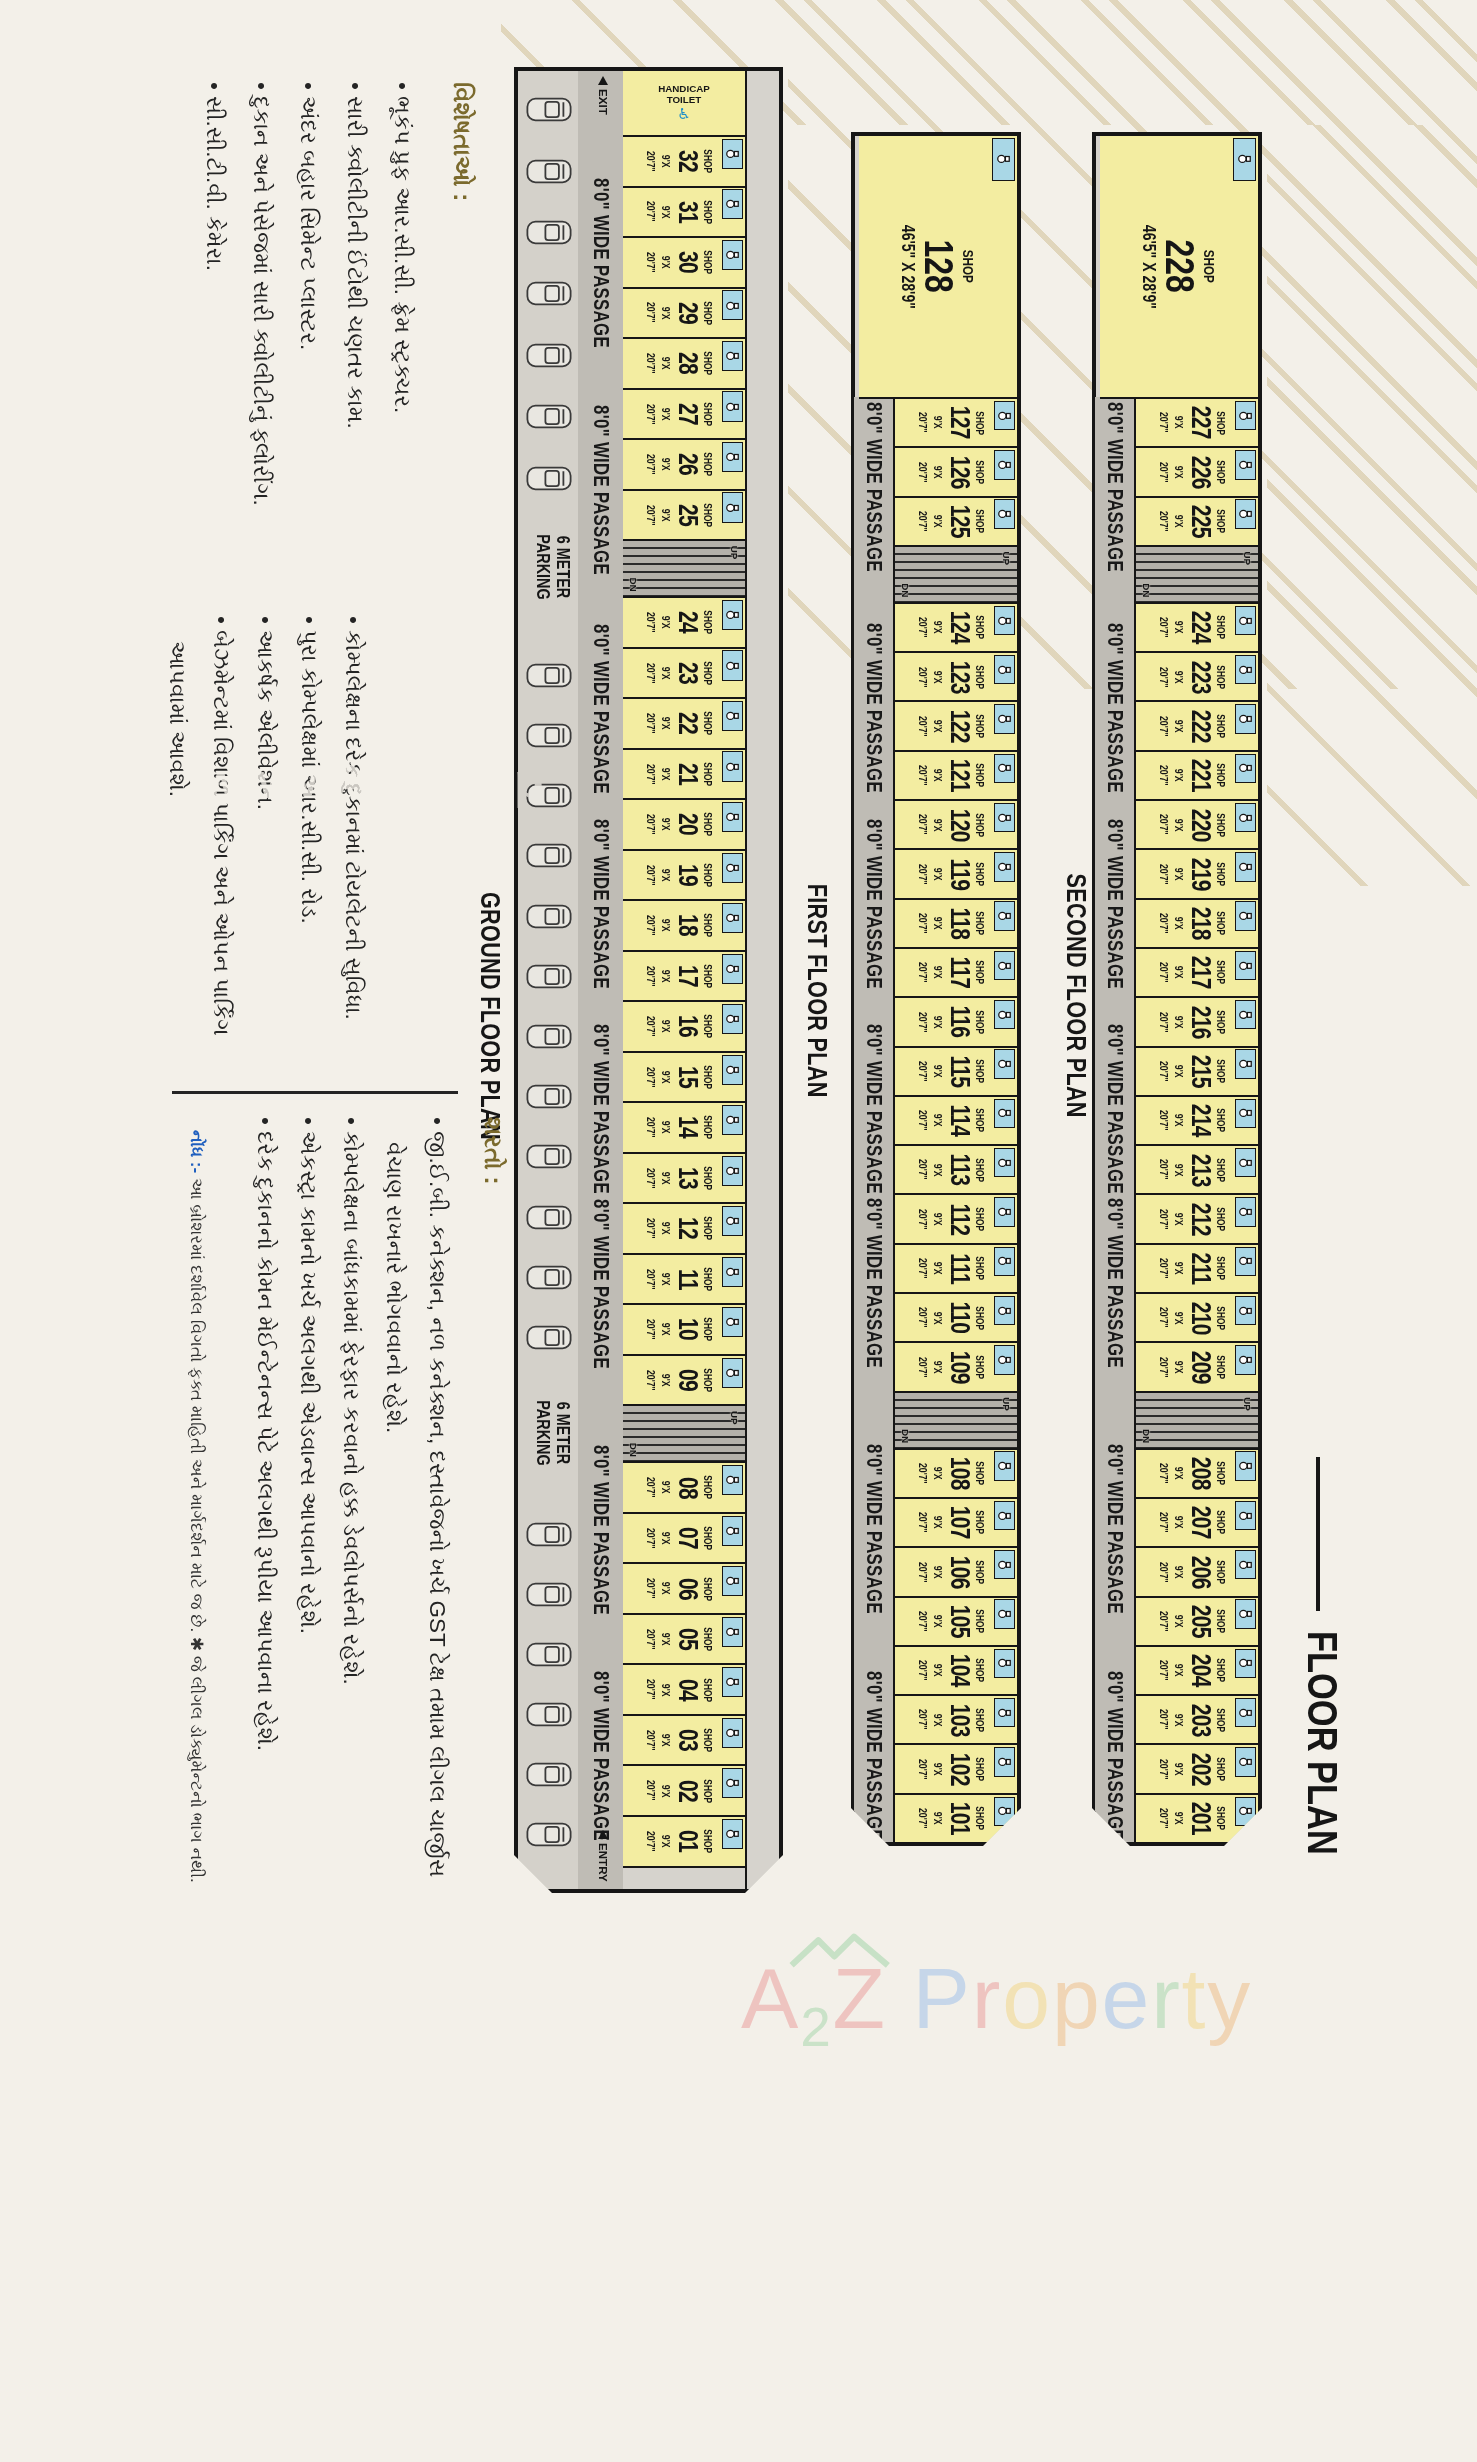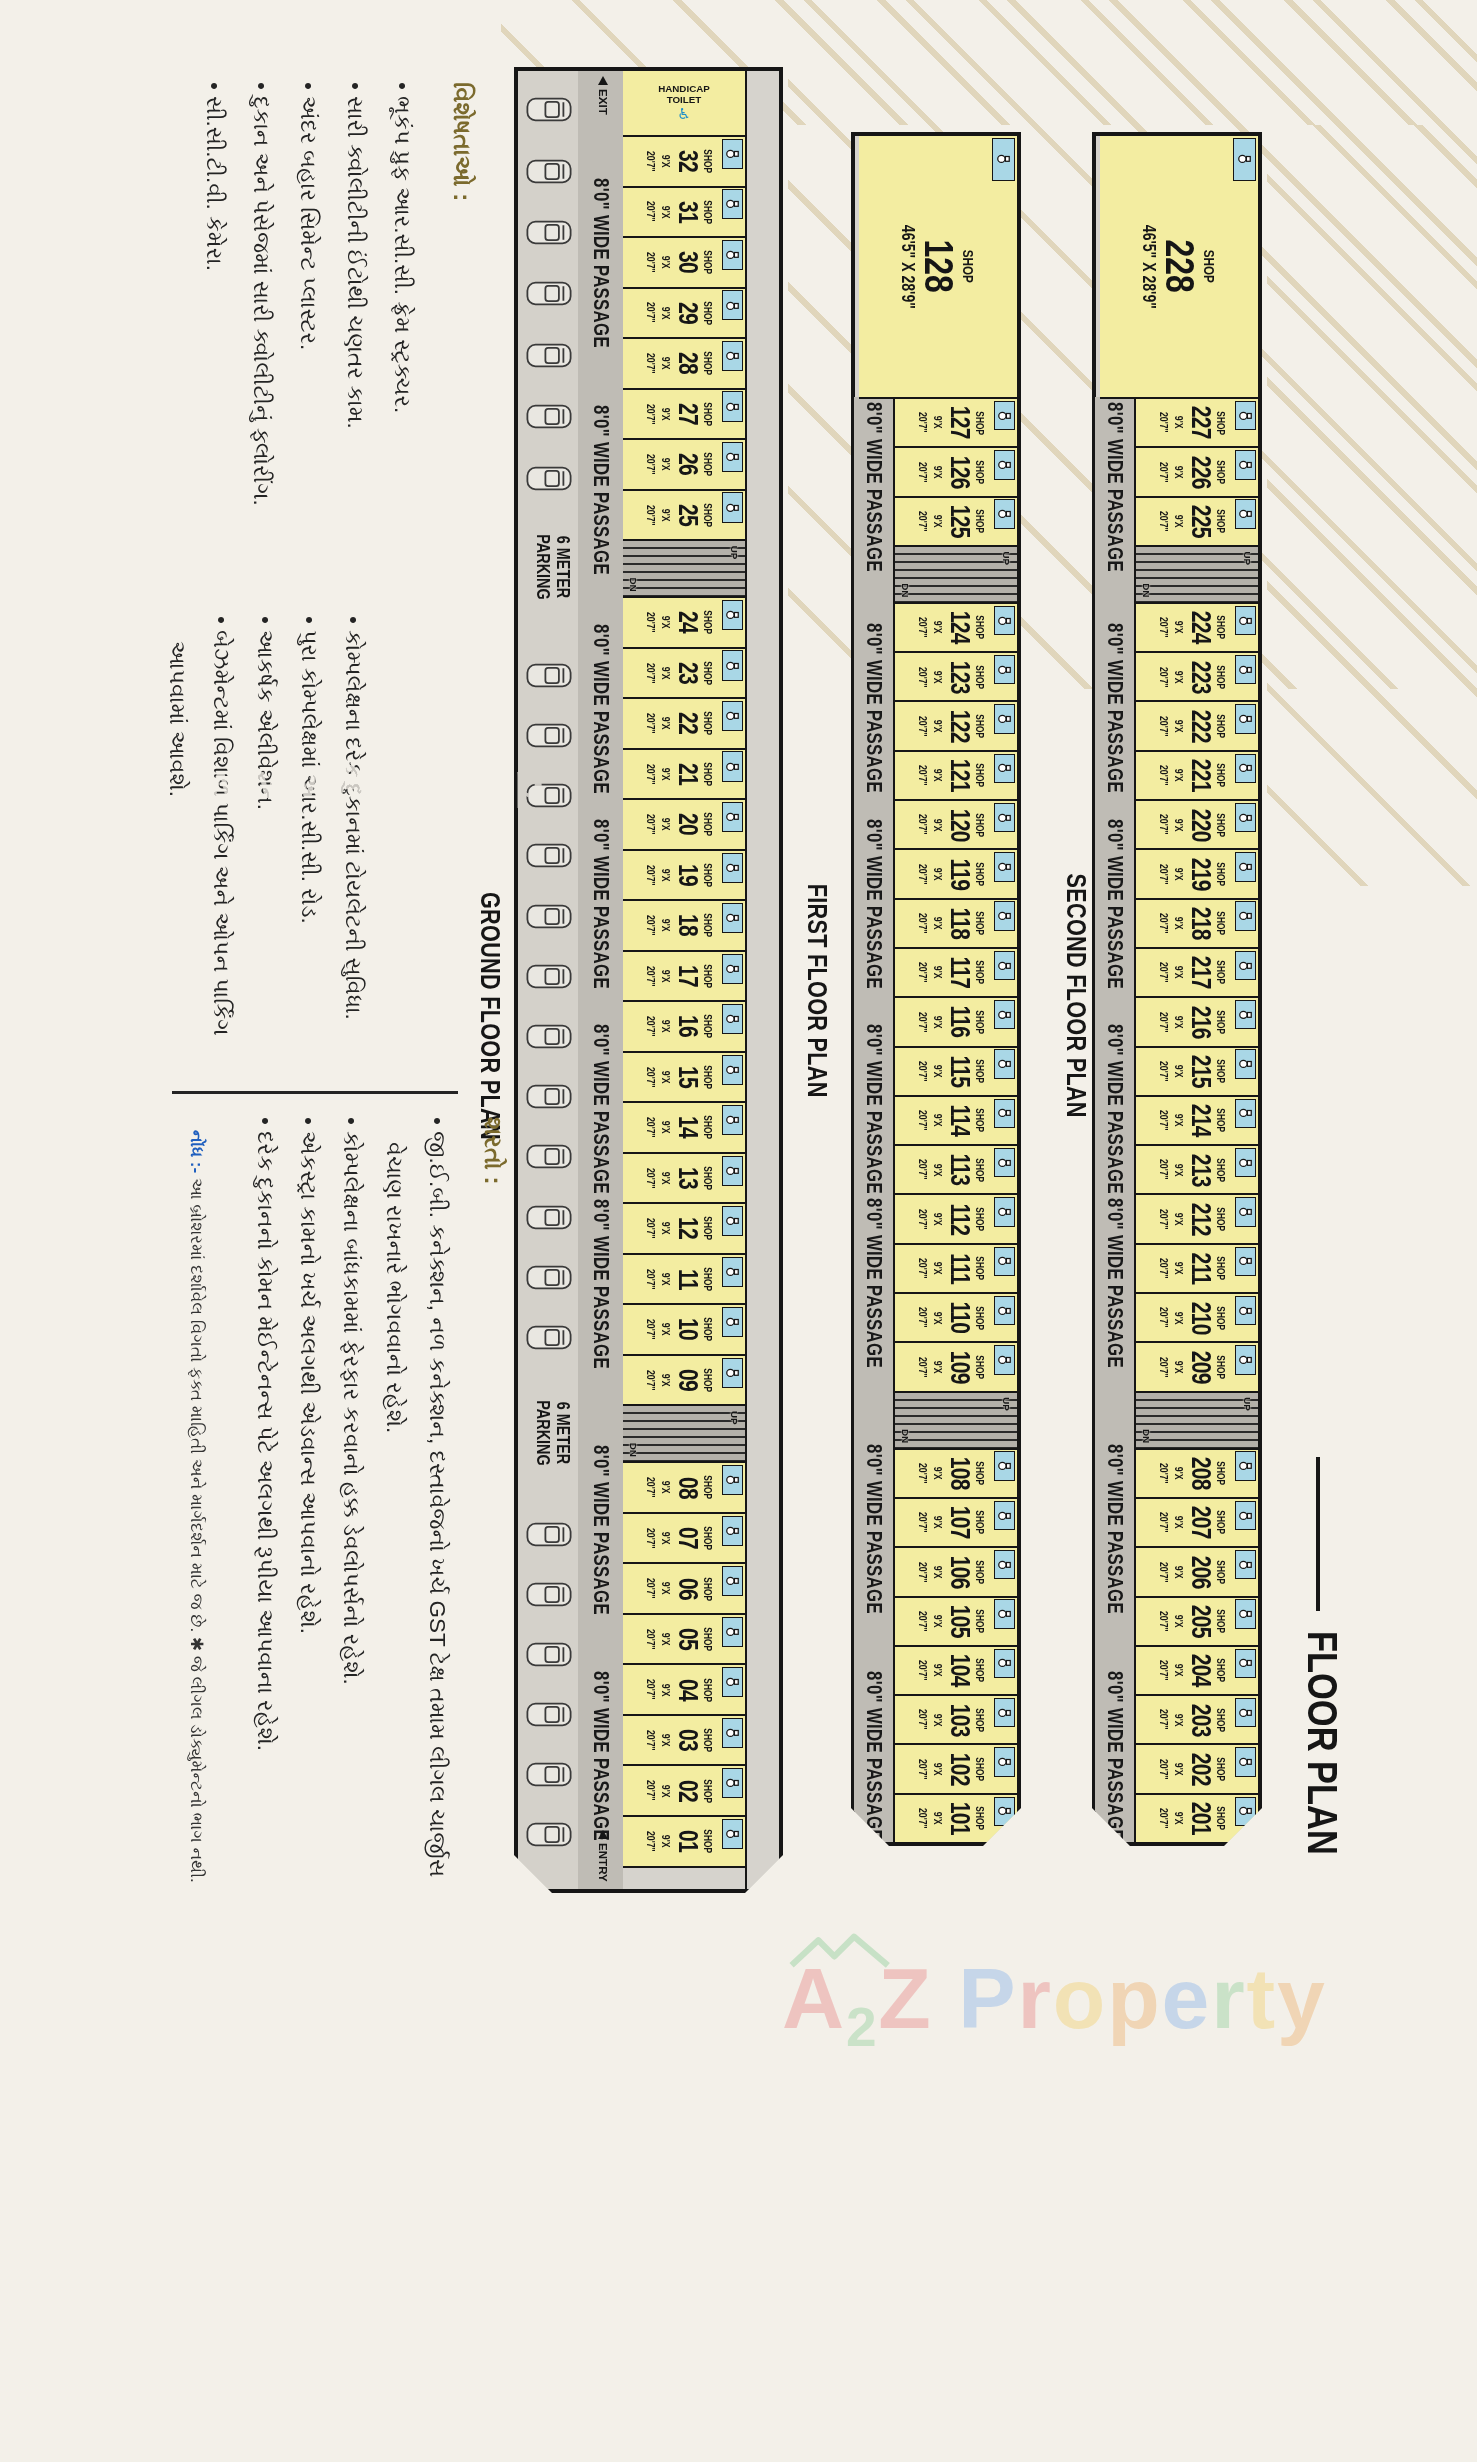--- a/index.html
+++ b/index.html
@@ -95,21 +95,21 @@
   #notes-left{position:absolute;left:82px;top:992px;width:537px;line-height:47px;}
   #notes-mid{position:absolute;left:616px;top:1103px;width:501px;line-height:44px;}
   #notes-right{position:absolute;left:1117px;top:963px;width:770px;line-height:43px;}
   #col-divider{position:absolute;left:1091px;top:1020px;width:2.7px;height:286px;background:#242424;}
   #footnote{position:absolute;left:1130px;top:1271px;font-size:17px;color:#333;white-space:nowrap;}
   #footnote .nb{color:#1f5fbf;font-weight:bold;}
 
   
   #wm-top{position:absolute;left:202px;top:754px;z-index:30;font-size:48px;font-weight:bold;
     color:#d3d0ca;mix-blend-mode:lighten;opacity:.95;letter-spacing:1.8px;pointer-events:none;}
-  #wm-bottom{position:absolute;left:782px;top:1949px;z-index:30;font-size:86px;font-weight:bold;
+  #wm-bottom{position:absolute;left:741px;top:1949px;z-index:30;font-size:86px;font-weight:normal;
     opacity:.42;letter-spacing:1.8px;pointer-events:none;white-space:nowrap;}
   #wm-bottom sub{font-size:55px;}
   #wm-roof{position:absolute;left:788px;top:1933px;z-index:30;opacity:.45;pointer-events:none;}
 </style>
 </head>
 <body>
 
 <div id="stripes-a" class="stripes"></div>
 <div id="stripes-b" class="stripes"></div>
 <div id="stripes-c" class="stripes"></div>

